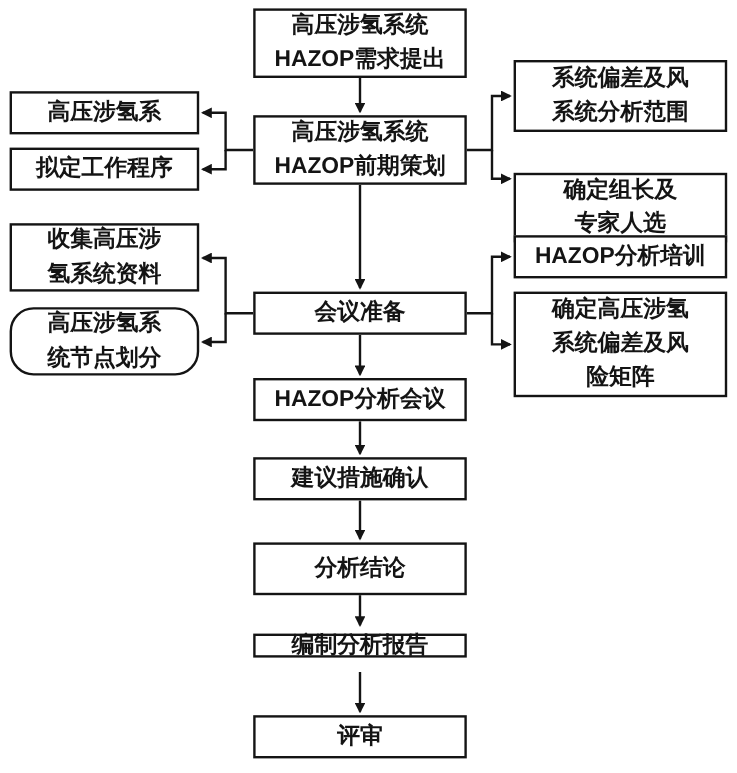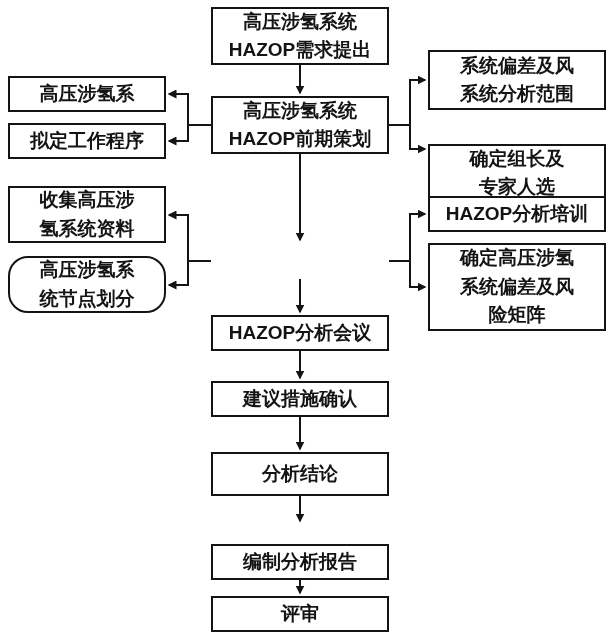--- a/index.html
+++ b/index.html
@@ -26,21 +26,21 @@
     padding:2px 4px;
   }
   
   .c{left:211px;width:178px;}
   .n-main1{top:7px;height:58px;}
   .n-main2{top:96px;height:58px;}
   .n-main3{top:243px;height:36px;}
   .n-main4{top:315px;height:36px;}
   .n-main5{top:381px;height:36px;}
   .n-main6{top:452px;height:44px;}
-  .n-main7{top:544px;height:36px;}
+  .n-main7{top:528px;height:20px;}
   .n-main8{top:596px;height:36px;}
   
   .l{left:8px;width:158px;}
   .n-left1{top:76px;height:36px;}
   .n-left2{top:123px;height:36px;}
   .n-left3{top:186px;height:57px;}
   .n-left4{top:256px;height:57px;border-radius:20px;}
   
   .r{left:428px;width:178px;}
   .n-right1{top:50px;height:60px;}
@@ -80,20 +80,21 @@
 
       <path d="M389 261 H410 V214 H425" marker-end="url(#arrow)"></path>
       <path d="M410 261 V287 H425" marker-end="url(#arrow)"></path>
     </g>
   </svg>
 
   <div class="node c n-main1">高压涉氢系统
 HAZOP需求提出</div>
   <div class="node c n-main2">高压涉氢系统
 HAZOP前期策划</div>
+  <div class="node c n-main3">会议准备</div>
   <div class="node c n-main5">建议措施确认</div>
   <div class="node c n-main4">HAZOP分析会议</div>
   <div class="node c n-main6">分析结论</div>
   <div class="node c n-main7">编制分析报告</div>
   <div class="node c n-main8">评审</div>
 
   <div class="node l n-left1">高压涉氢系</div>
   <div class="node l n-left3">收集高压涉
 氢系统资料</div>
   <div class="node l n-left2">拟定工作程序</div>

